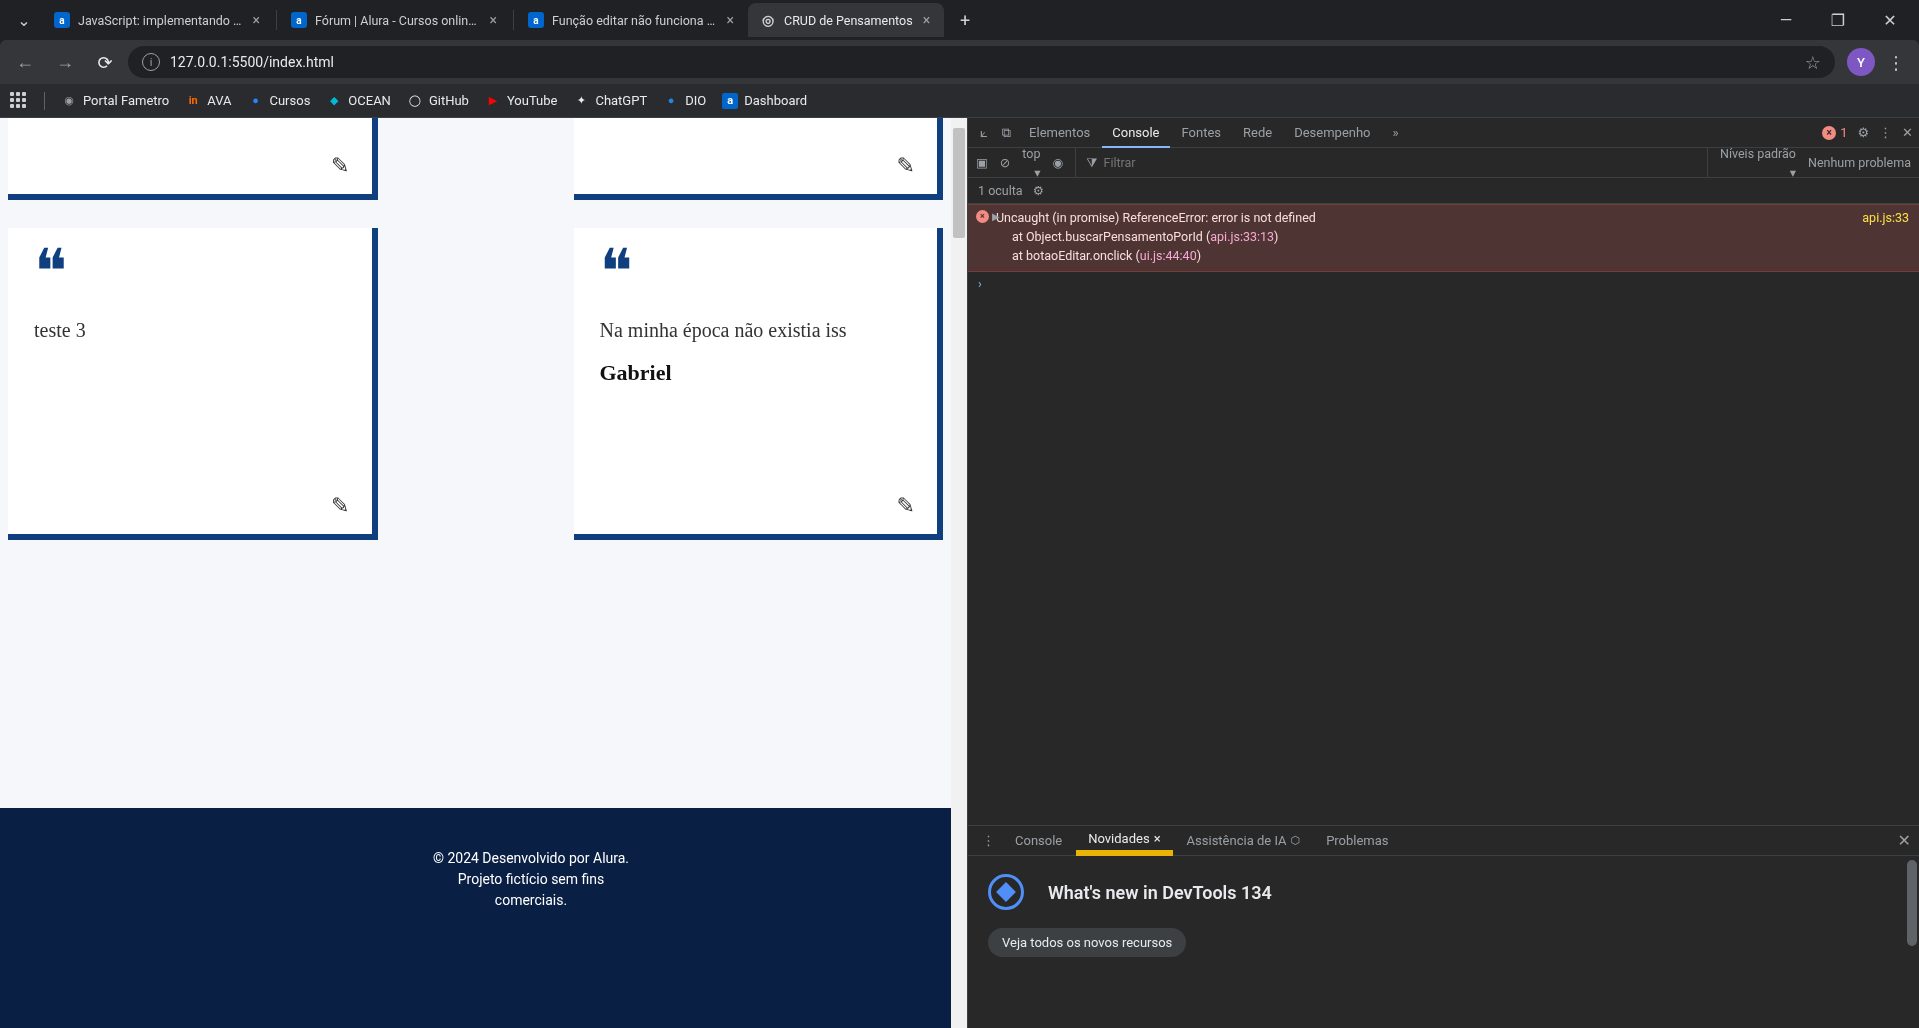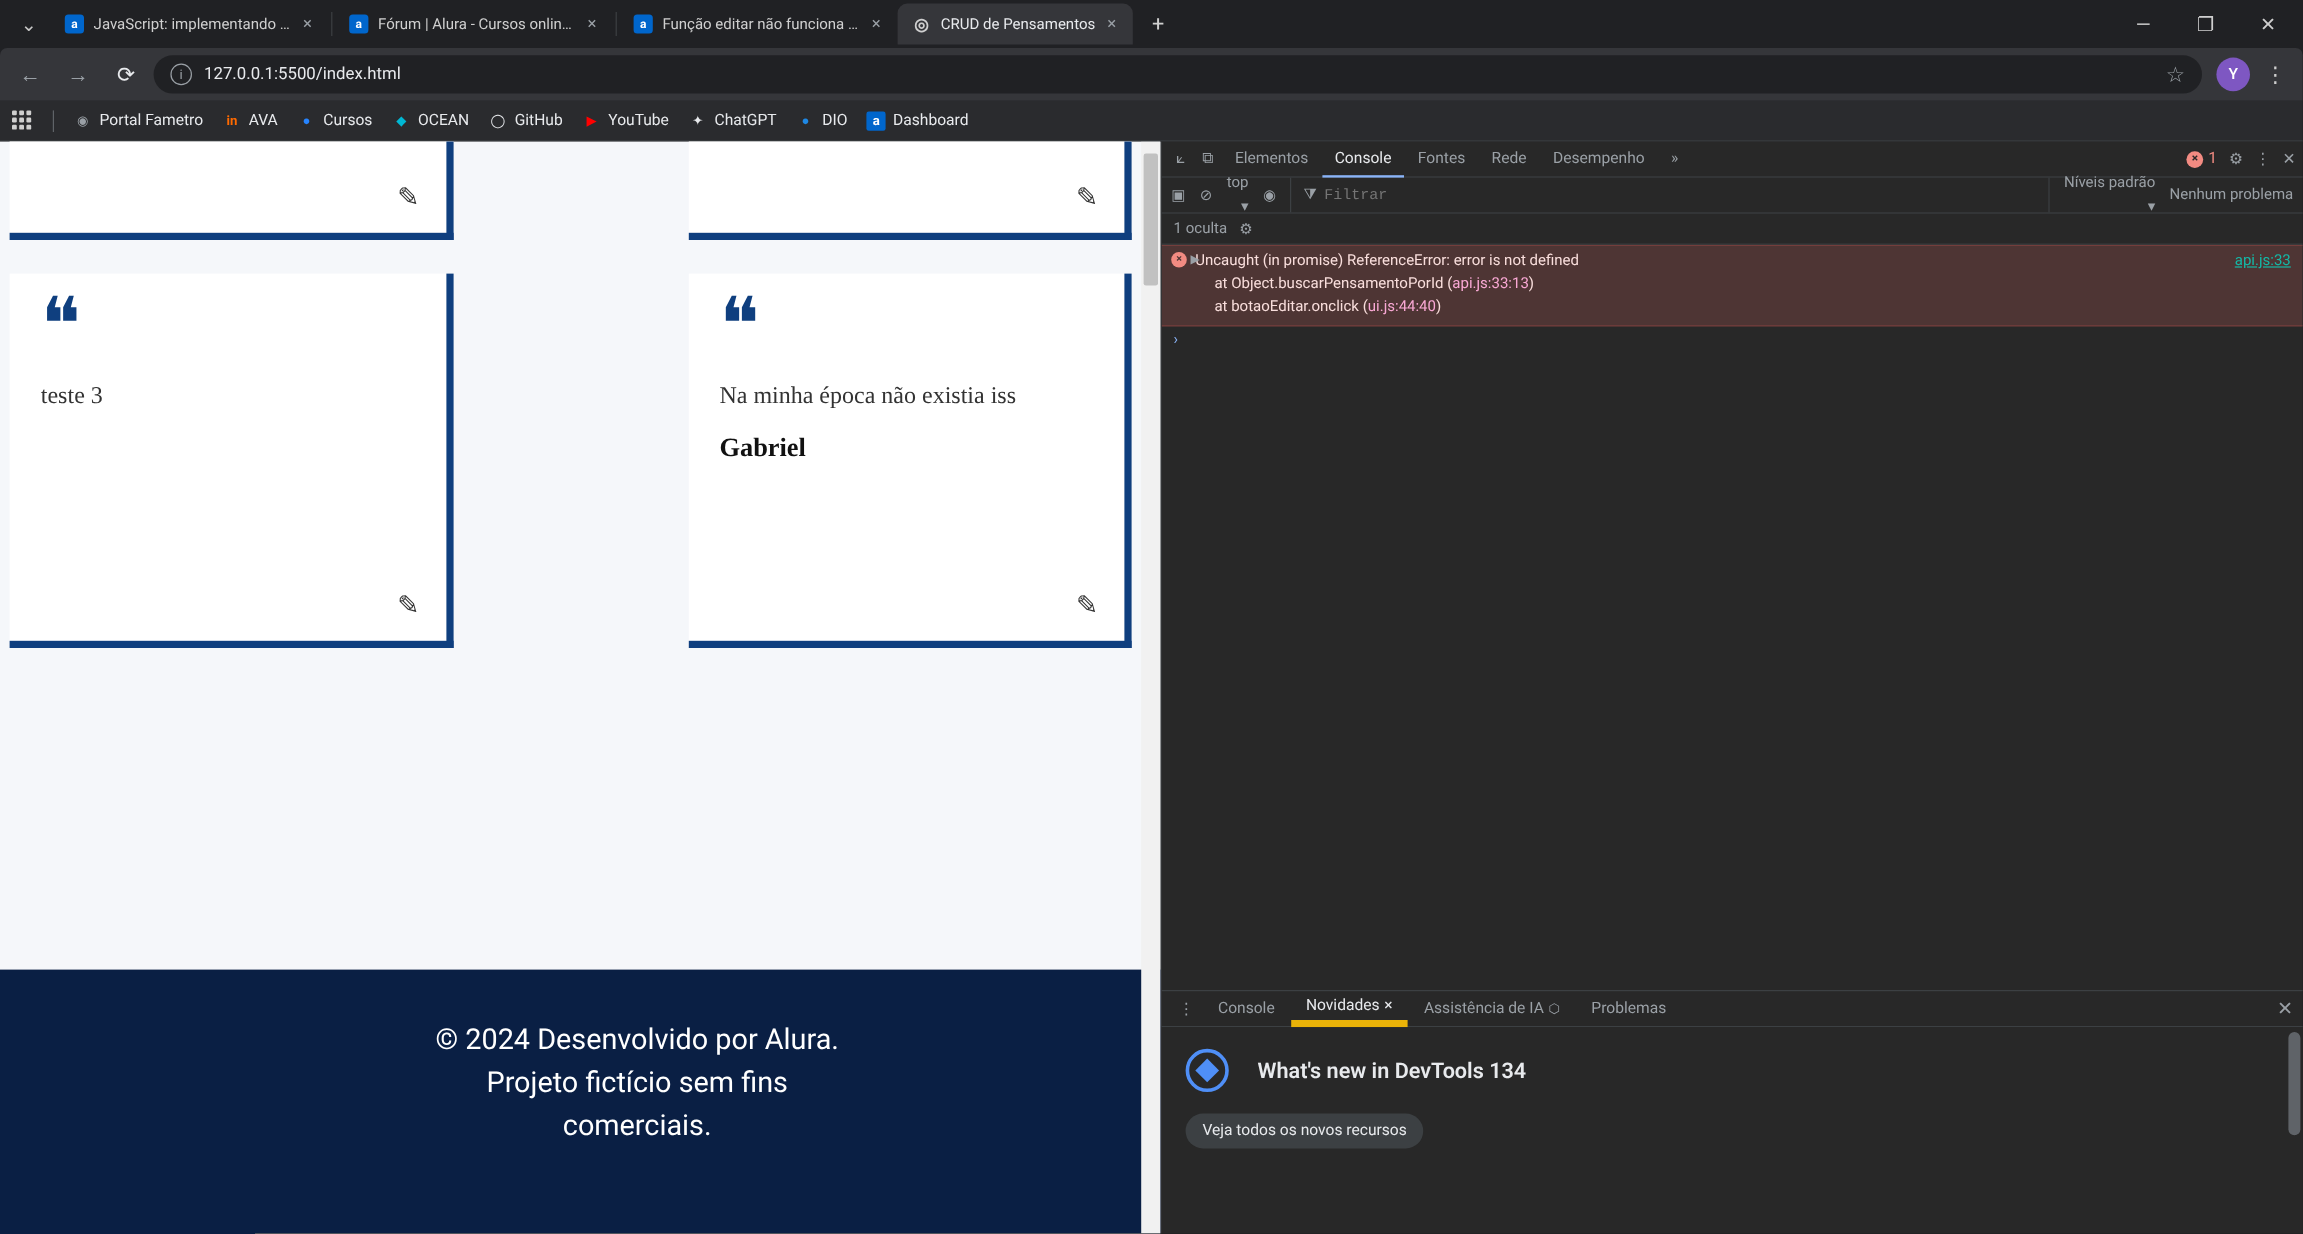--- a/index.html
+++ b/index.html
@@ -38,38 +38,38 @@
 .scrollbar{position:absolute;right:0;top:0;width:16px;height:100%;background:#f1f1f1;}
 .scrollthumb{position:absolute;right:2px;width:12px;background:#c1c1c1;border-radius:2px;}
 .devtools{flex:1;background:#282828;display:flex;flex-direction:column;border-left:1px solid #3c4043;}
 
 .cards{position:absolute;left:0;top:-230px;width:951px;padding:0 8px;display:grid;grid-template-columns:1fr 1fr;gap:28px 196px;}
 .card{background:#fff;border-bottom:6px solid #0f3f7f;border-right:6px solid #0f3f7f;padding:26px 26px 18px;position:relative;height:312px;}
 .quote{font-size:62px;color:#0f3f7f;font-family:Georgia,serif;line-height:0.6;margin-bottom:28px;}
 .content{font-size:20px;color:#333;font-family:Georgia,serif;margin-bottom:18px;}
 .author{font-size:22px;font-weight:bold;color:#111;font-family:Georgia,serif;}
 .edit{position:absolute;right:22px;bottom:16px;font-size:22px;color:#333;cursor:pointer;}
-.footer{position:absolute;left:0;bottom:0;width:1062px;height:220px;background:#0a1f44;color:#fff;display:flex;align-items:flex-start;justify-content:center;padding-top:40px;text-align:center;font-size:24px;line-height:1.5;}
+.footer{position:absolute;left:0;bottom:0;width:1062px;height:220px;background:#0a1f44;color:#fff;display:flex;align-items:flex-start;justify-content:center;padding-top:40px;text-align:center;font-size:14px;line-height:1.5;}
 
 .dt-tabs{height:30px;display:flex;align-items:center;border-bottom:1px solid #3c4043;padding:0 6px;gap:2px;font-size:13px;color:#9aa0a6;}
 .dt-tab{padding:0 10px;height:100%;display:flex;align-items:center;cursor:pointer;}
 .dt-tab.active{color:#e8eaed;border-bottom:2px solid #8ab4f8;margin-bottom:-1px;}
 .dt-right{margin-left:auto;display:flex;align-items:center;gap:10px;}
 .errbadge{display:flex;align-items:center;gap:4px;color:#f28b82;}
 .errcircle{width:14px;height:14px;background:#f28b82;border-radius:50%;color:#282828;display:flex;align-items:center;justify-content:center;font-size:10px;font-weight:bold;}
 .dt-icon{cursor:pointer;color:#9aa0a6;}
 .dt-toolbar{height:30px;display:flex;align-items:center;padding:0 8px;gap:12px;border-bottom:1px solid #3c4043;font-size:12.5px;color:#9aa0a6;}
 .ctx{display:flex;align-items:flex-end;gap:4px;cursor:pointer;flex-direction:column;}
 .filter{flex:1;display:flex;align-items:center;gap:6px;border-left:1px solid #3c4043;border-right:1px solid #3c4043;padding:0 10px;height:100%;}
 .dt-sub{height:26px;display:flex;align-items:center;padding:0 10px;gap:10px;font-size:12.5px;color:#9aa0a6;border-bottom:1px solid #3c4043;}
 .console-body{flex:1;overflow:auto;font-family:Consolas,Menlo,monospace;font-size:12.5px;}
 .err-entry{background:#4e3534;border-top:1px solid #743e3c;border-bottom:1px solid #743e3c;padding:4px 10px 6px 28px;position:relative;color:#f9dedc;line-height:1.5;}
 .err-entry .ex{position:absolute;left:8px;top:5px;width:13px;height:13px;background:#f28b82;border-radius:50%;color:#4e3534;display:flex;align-items:center;justify-content:center;font-size:9px;font-weight:bold;}
 .err-entry .arrow{position:absolute;left:24px;top:4px;color:#9aa0a6;font-size:10px;}
-.err-entry .src{float:right;color:#14b8a6;text-decoration:underline;cursor:pointer;}
+.err-entry .src{float:right;color:#fde047;cursor:pointer;}
 .err-entry .stack{padding-left:16px;}
 .err-entry .link{color:#f9a8d4;cursor:pointer;}
 .prompt{padding:4px 10px;color:#8ab4f8;}
 
 .drawer{border-top:1px solid #3c4043;}
 .drawer-tabs{height:30px;display:flex;align-items:center;padding:0 8px;gap:2px;font-size:13px;color:#9aa0a6;border-bottom:1px solid #3c4043;}
 .drawer-tab{padding:0 12px;height:100%;display:flex;align-items:center;gap:4px;cursor:pointer;}
 .drawer-tab.active{color:#e8eaed;border-bottom:6px solid #eab308;margin-bottom:-1px;}
 .drawer-close{margin-left:auto;cursor:pointer;color:#9aa0a6;font-size:16px;}
 .drawer-body{background:#282828;padding:18px 20px;height:172px;position:relative;}
@@ -245,21 +245,21 @@
     <div class="dt-toolbar">
       <span class="dt-icon">▣</span>
       <span class="dt-icon">⊘</span>
       <div class="ctx">
           <span>top</span>
           <span>▾</span>
         </div>
       <span class="dt-icon">◉</span>
       <div class="filter">
         <span>⧩</span>
-        <input style="background: transparent; border: none; color: rgb(232, 234, 237); outline: none; font-size: 12.5px; flex: 1 1 0%; font-family: Liberation Mono, monospace;" placeholder="Filtrar">
+        <input style="background: transparent; border: none; color: rgb(232, 234, 237); outline: none; font-size: 12.5px; flex: 1 1 0%;" placeholder="Filtrar">
       </div>
       <div class="ctx">
           <span>Níveis padrão</span>
           <span>▾</span>
         </div>
       <span>Nenhum problema</span>
     </div>
     <div class="dt-sub">
       <span>1 oculta</span>
       <span class="dt-icon">⚙</span>

